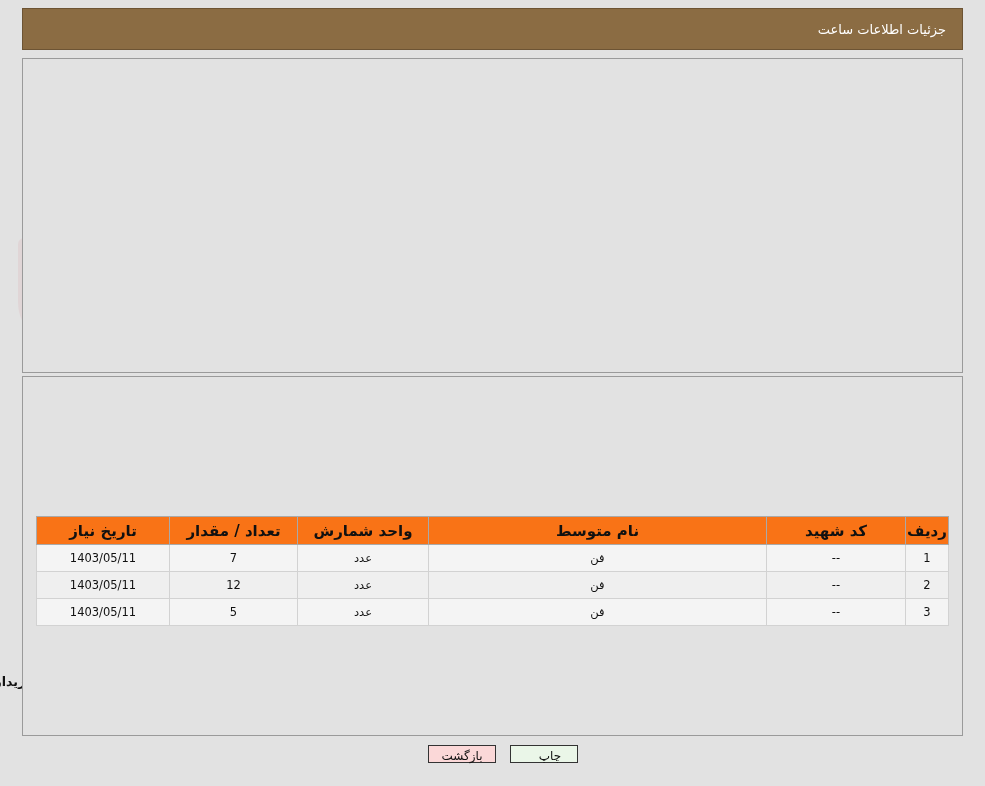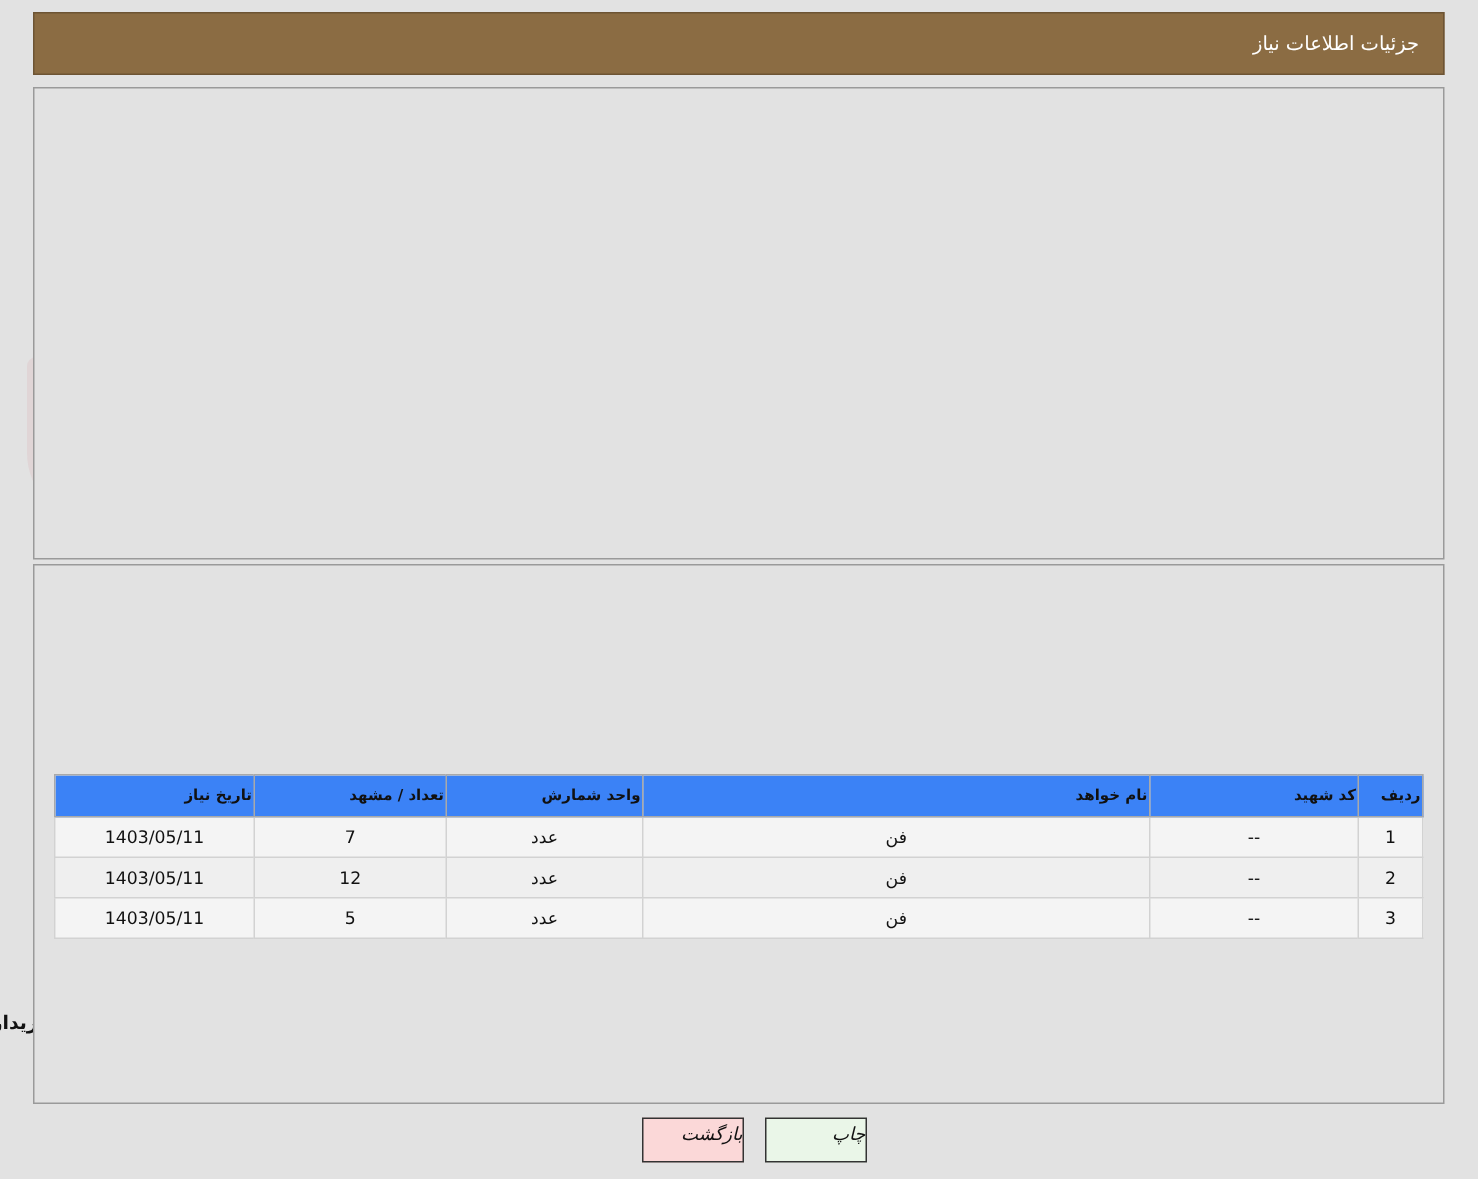--- a/index.html
+++ b/index.html
@@ -183,68 +183,67 @@
   table.goods {
     position: absolute;
     left: 36px; top: 516px;
     width: 913px;
     border-collapse: collapse;
     font-size: 12px;
     z-index: 2;
     background: #fff;
   }
   table.goods th {
-    background: #3b82f6;
+    background: #f97316;
     border: 1px solid #a9a9a9;
     height: 25px;
     font-weight: bold;
     color: #111;
-    font-size: 10px;
-    text-align: right;
+    font-size: 15px;
+    text-align: center;
   }
   table.goods td {
     border: 1px solid #d2d2d2;
     height: 24px;
     text-align: center;
     color: #111;
     font-size: 11.5px;
     background: #f4f4f4;
   }
   table.goods tr:nth-child(even) td { background: #efefef; }
 
   
   .btn {
     position: absolute;
-    height: 30px;
+    height: 18px;
     border: 1px solid #333;
     box-sizing: border-box;
     font-size: 12px;
     line-height: 20px;
-    text-align: right;
+    text-align: center;
     cursor: pointer;
     color: #111;
-    font-style: italic;
   }
   #btn-back  { left: 428px; top: 745px; width: 68px; background: #fbd8d8; }
   #btn-print { left: 510px; top: 745px; width: 68px; background: #eaf6e8; padding-left: 12px; }
 </style>
 </head>
 <body>
 
 <div class="watermark">
   <div class="wm-shield"></div>
   <div class="wm-check"></div>
   <div class="wm-text">AriaTender.net</div>
   <div class="wm-dot" style="left:555px; top:62px; width:34px; height:34px;"></div>
   <div class="wm-dot" style="left:627px; top:62px; width:34px; height:34px;"></div>
   <div class="wm-dot" style="left:480px; top:66px; width:26px; height:26px; border-radius:3px; border-color:#cfcfcf;"></div>
 </div>
 
 <div class="title-bar">
-  <span>جزئیات اطلاعات نیاز</span>
+  <span>جزئیات اطلاعات ساعت</span>
 </div>
 
 <div class="panel" id="panel-top"></div>
 
 <div class="frow" style="right:26px; top:78px;">
   <span class="flabel" style="width:128px;">شماره نیاز:</span>
   <span class="fbox" style="width:230px;">1103000060000304</span>
 </div>
 <div class="frow" style="right:410px; top:78px;">
   <span class="flabel">تاریخ و ساعت اعلان عمومی:</span>
@@ -322,23 +321,23 @@
 <div class="frow" style="right:30px; top:477px;">
   <span class="flabel bold" style="width:72px;">گروه کالا:</span>
   <span class="fbox rightalign" style="width:410px;">تاسیسات و مصالح ساختمانی</span>
 </div>
 
 <table class="goods">
   <thead>
     <tr>
       <th style="width:40px;">ردیف</th>
       <th style="width:136px;">کد شهید</th>
-      <th>نام خواهد</th>
+      <th>نام متوسط</th>
       <th style="width:128px;">واحد شمارش</th>
-      <th style="width:125px;">تعداد / مشهد</th>
+      <th style="width:125px;">تعداد / مقدار</th>
       <th style="width:130px;">تاریخ نیاز</th>
     </tr>
   </thead>
   <tbody>
     <tr>
       <td>1</td>
       <td>--</td>
       <td>فن</td>
       <td>عدد</td>
       <td>7</td>

